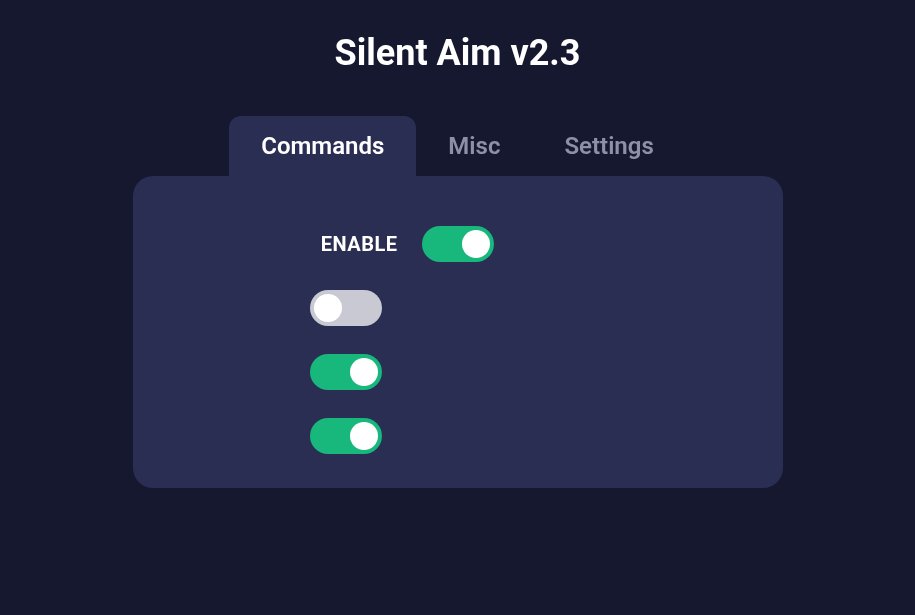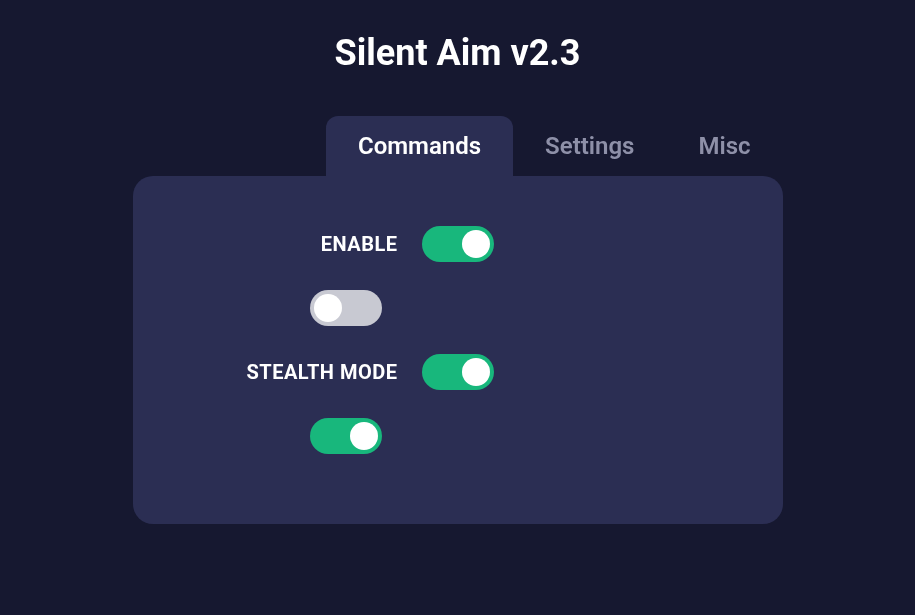--- a/index.html
+++ b/index.html
@@ -37,21 +37,21 @@
       border-radius: 12px 12px 0 0;
     }
     .tab.active {
       background-color: #2b2e53;
       color: #ffffff;
     }
     .panel {
       background-color: #2b2e53;
       width: 650px;
       border-radius: 20px;
-      padding: 50px 60px 70px 60px;
+      padding: 50px 60px 34px 60px;
       display: flex;
       flex-direction: column;
       gap: 28px;
       margin-top: 0;
     }
     .row {
       display: flex;
       align-items: center;
       justify-content: center;
       gap: 24px;
@@ -91,51 +91,50 @@
     }
     .toggle.off .knob {
       left: 4px;
     }
     .spacer {
       width: 200px;
     }
     .tabs-container {
       display: flex;
       flex-direction: column;
-      align-items: flex-end;
+      align-items: center;
     }
   </style>
 </head>
 <body>
 
 <h1 class="title">Silent Aim v2.3</h1>
 
 <div class="tabs-container">
   <div class="tabs">
     <div class="tab active">Commands</div>
+    <div class="tab">Misc</div>
     <div class="tab">Settings</div>
-    <div class="tab">Misc</div>
   </div>
 
   <div class="panel">
     <div class="row">
       <span class="label">ENABLE</span>
       <div class="toggle on">
         <div class="knob"></div>
       </div>
       <div class="spacer"></div>
     </div>
     <div class="row">
       <div class="toggle off">
         <div class="knob"></div>
       </div>
       <div class="spacer"></div>
     </div>
     <div class="row">
-      <span class="label">STEALTH MODE</span>
       <div class="toggle on">
         <div class="knob"></div>
       </div>
       <div class="spacer"></div>
     </div>
     <div class="row">
       <div class="toggle on">
         <div class="knob"></div>
       </div>
       <div class="spacer"></div>

